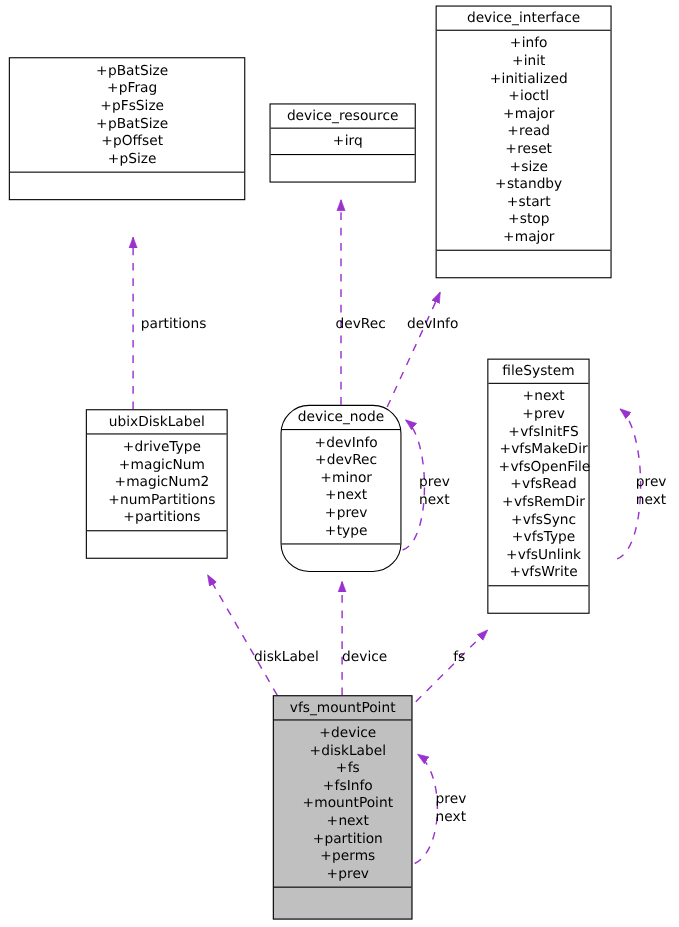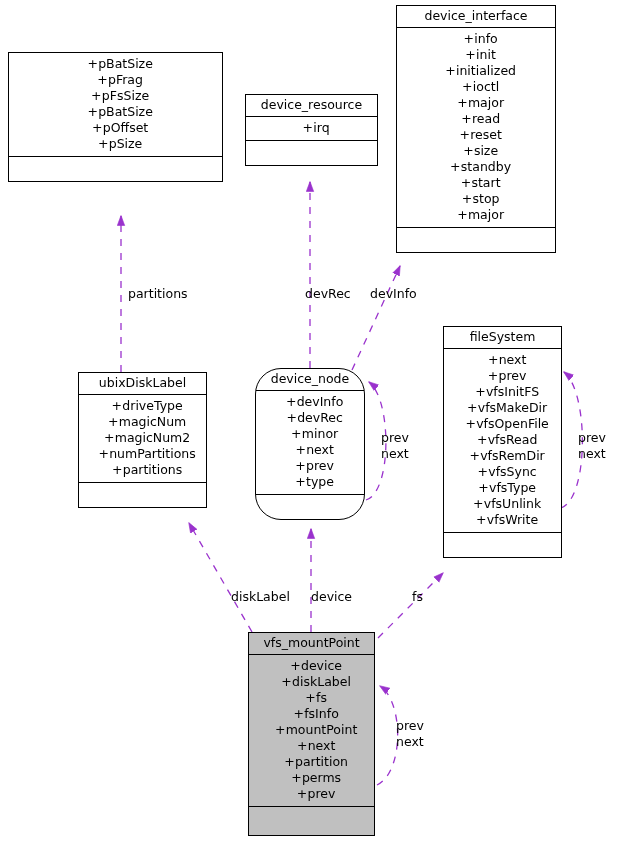--- a/index.html
+++ b/index.html
@@ -190,21 +190,21 @@
       <div class="attr"><span class="plus">+</span><span>devInfo</span></div>
       <div class="attr"><span class="plus">+</span><span>devRec</span></div>
       <div class="attr"><span class="plus">+</span><span>minor</span></div>
       <div class="attr"><span class="plus">+</span><span>next</span></div>
       <div class="attr"><span class="plus">+</span><span>prev</span></div>
       <div class="attr"><span class="plus">+</span><span>type</span></div>
     </div>
     <div class="uml-ops"></div>
   </div>
 
-  <div class="uml-class" style="left:443px; top:326px; width:119px;">
+  <div class="uml-class" style="left:443px; top:326px; width:93px;">
     <div class="uml-title">fileSystem</div>
     <div class="uml-attrs">
       <div class="attr"><span class="plus">+</span><span>next</span></div>
       <div class="attr"><span class="plus">+</span><span>prev</span></div>
       <div class="attr"><span class="plus">+</span><span>vfsInitFS</span></div>
       <div class="attr"><span class="plus">+</span><span>vfsMakeDir</span></div>
       <div class="attr"><span class="plus">+</span><span>vfsOpenFile</span></div>
       <div class="attr"><span class="plus">+</span><span>vfsRead</span></div>
       <div class="attr"><span class="plus">+</span><span>vfsRemDir</span></div>
       <div class="attr"><span class="plus">+</span><span>vfsSync</span></div>

